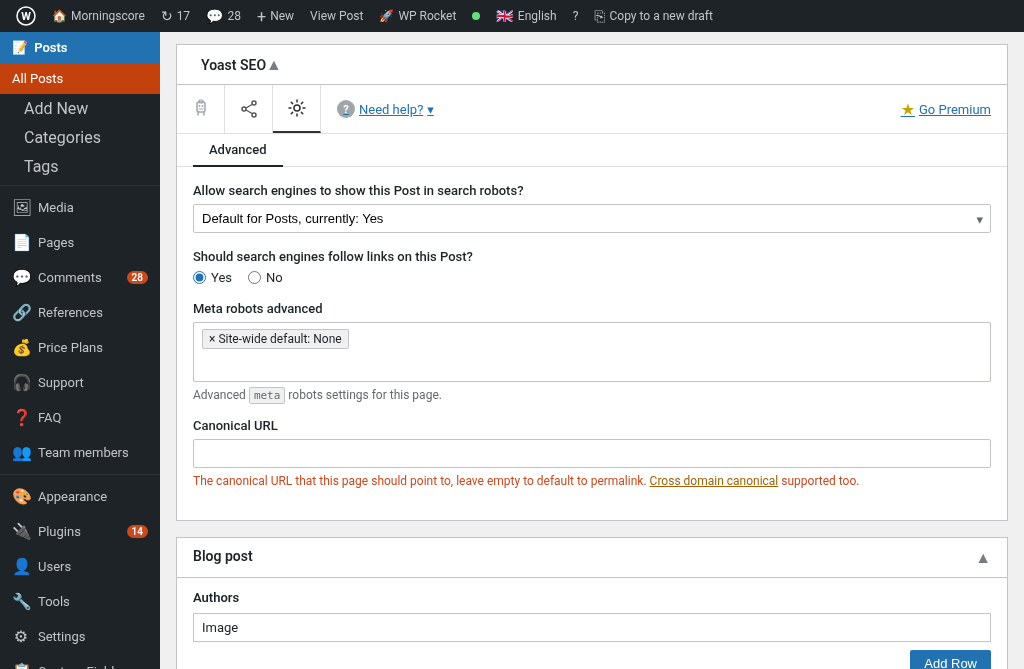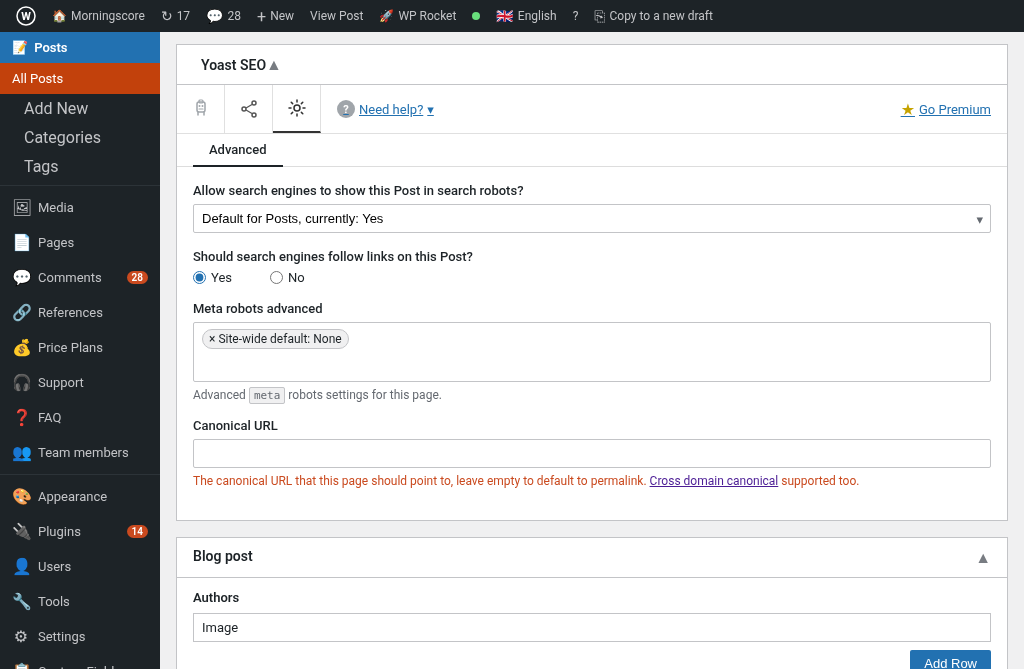--- a/index.html
+++ b/index.html
@@ -193,39 +193,39 @@
     .select-arrow {
       position: absolute;
       right: 8px;
       top: 50%;
       transform: translateY(-50%);
       color: #646970;
       pointer-events: none;
     }
 
     
-    .radio-group { display: flex; gap: 38px; align-items: center; margin-top: 6px; }
+    .radio-group { display: flex; gap: 16px; align-items: center; margin-top: 6px; }
     .radio-item { display: flex; align-items: center; gap: 5px; cursor: pointer; font-size: 13px; }
     .radio-item input[type="radio"] { accent-color: #2271b1; }
 
     
     .meta-robots-box {
       border: 1px solid #c3c4c7;
       border-radius: 2px;
       padding: 6px 8px;
       min-height: 60px;
       background: #fff;
     }
     .meta-tag {
       display: inline-flex;
       align-items: center;
       gap: 4px;
       background: #f0f0f1;
       border: 1px solid #c3c4c7;
-      border-radius: 10px;
+      border-radius: 2px;
       padding: 2px 6px;
       font-size: 12px;
       color: #1d2327;
     }
 
     .advanced-robots-text { font-size: 12px; color: #646970; margin-top: 6px; }
     .inline-code {
       background: #f0f0f1;
       border: 1px solid #c3c4c7;
       padding: 1px 4px;
@@ -236,21 +236,21 @@
 
     
     .canonical-input {
       width: 100%;
       padding: 6px 8px;
       border: 1px solid #c3c4c7;
       border-radius: 2px;
       font-size: 13px;
     }
     .canonical-help { font-size: 12px; color: #ca4a1f; margin-top: 6px; }
-    .canonical-help a { color: #4c1d95; text-decoration: underline; }
+    .canonical-help a { color: #a16207; text-decoration: underline; }
 
     
     .blog-post-section {
       background: #fff;
       border: 1px solid #c3c4c7;
     }
     .blog-post-header {
       display: flex;
       align-items: flex-start;
       justify-content: space-between;

